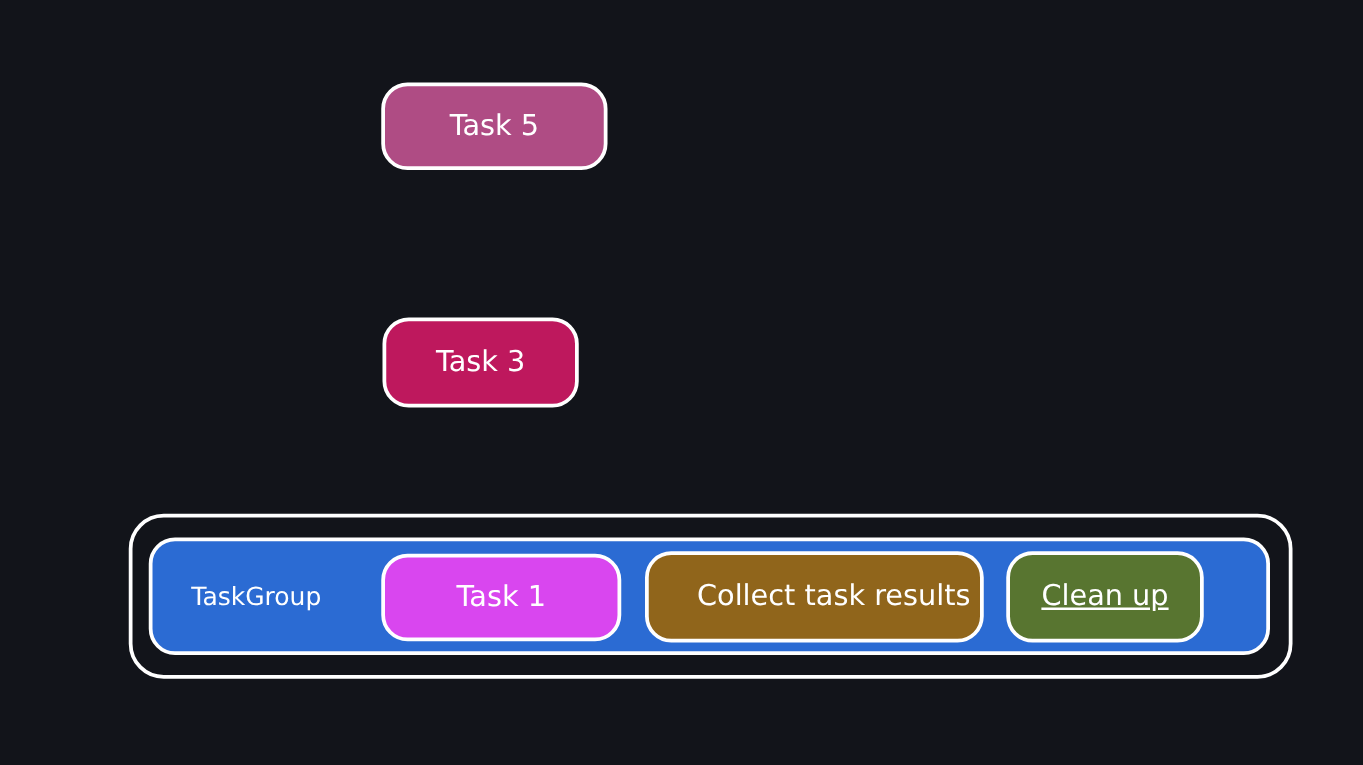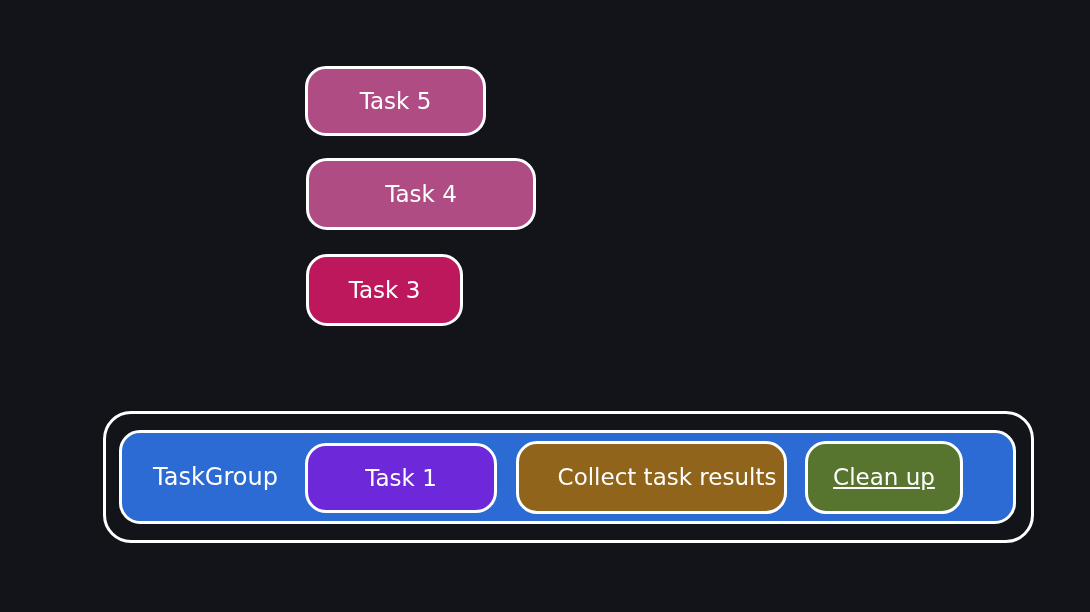--- a/index.html
+++ b/index.html
@@ -37,43 +37,42 @@
   }
   .group-bar {
     position: absolute;
     box-sizing: border-box;
     border: 3px solid #ffffff;
     border-radius: 21px;
   }
   .float-label {
     position: absolute;
     color: #ffffff;
-    font-size: 24px;
+    font-size: 20px;
     line-height: 30px;
     white-space: nowrap;
   }
 </style>
 </head>
 <body>
 
 <div class="canvas">
 
   <div class="container-outline" style="left:103px; top:411px; width:931px; height:132px;"></div>
 
   <div class="group-bar" style="left: 119px; top: 430px; width: 897px; height: 94px; background-color: rgb(43, 107, 211);"></div>
 
   <div class="float-label" style="left:153px; top:462px;">TaskGroup</div>
 
   <div class="node" style="left: 305px; top: 66px; width: 181px; height: 70px; background-color: rgb(175, 76, 132);">Task 5</div>
 
-  <div class="node" style="left: 306px; top: 158px; width: 230px; height: 72px; background-color: rgb(175, 76, 132);">Task 4</div>
 
   <div class="node" style="left: 306px; top: 254px; width: 157px; height: 72px; background-color: #be185d;">Task 3</div>
 
 
-  <div class="node" style="left: 305px; top: 443px; width: 192px; height: 70px; background-color: #6d28d9;">Task 1</div>
+  <div class="node" style="left: 305px; top: 443px; width: 192px; height: 70px; background-color: #d946ef;">Task 1</div>
 
   <div class="node" style="left: 516px; top: 441px; width: 271px; height: 73px; background-color: rgb(144, 101, 27); padding-left: 31px;">Collect task results</div>
 
   <div class="node" style="left: 805px; top: 441px; width: 158px; height: 73px; background-color: rgb(88, 117, 48); text-decoration: underline;">Clean up</div>
 
 
 </div>
 
 </body></html>

